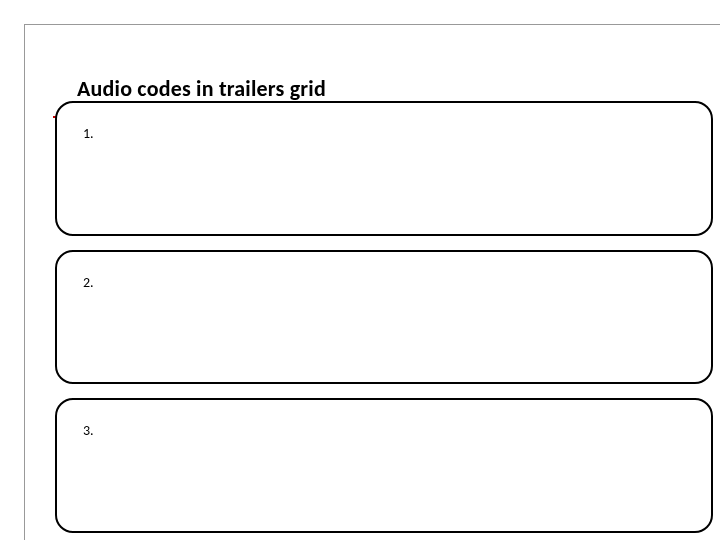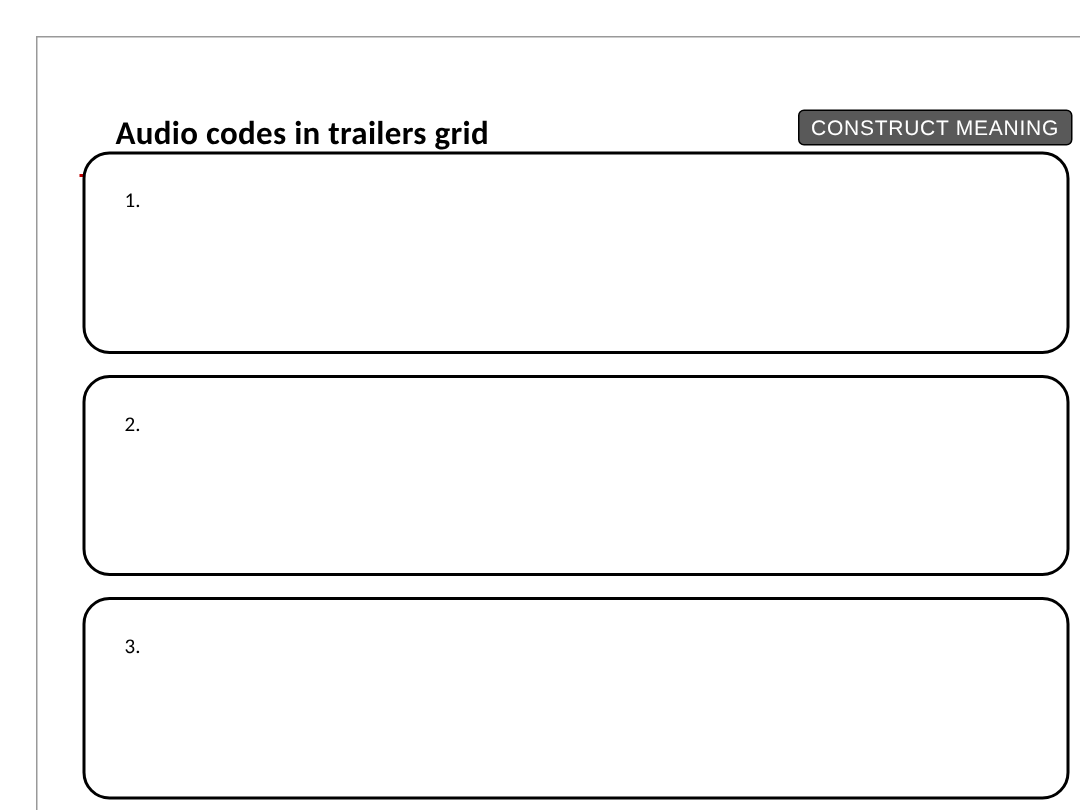--- a/index.html
+++ b/index.html
@@ -65,21 +65,20 @@
   }
 </style>
 </head>
 <body>
 
 <div class="slide">
   <div class="header">
     <div class="title-wrap">
       <div class="title">Audio codes in trailers grid</div>
     </div>
-    <div class="badge">CONSTRUCT MEANING</div>
   </div>
   <div class="boxes">
     <div class="box">
       <div class="box-num">1.</div>
       <div></div>
     </div>
     <div class="box">
       <div class="box-num">2.</div>
       <div></div>
     </div>

